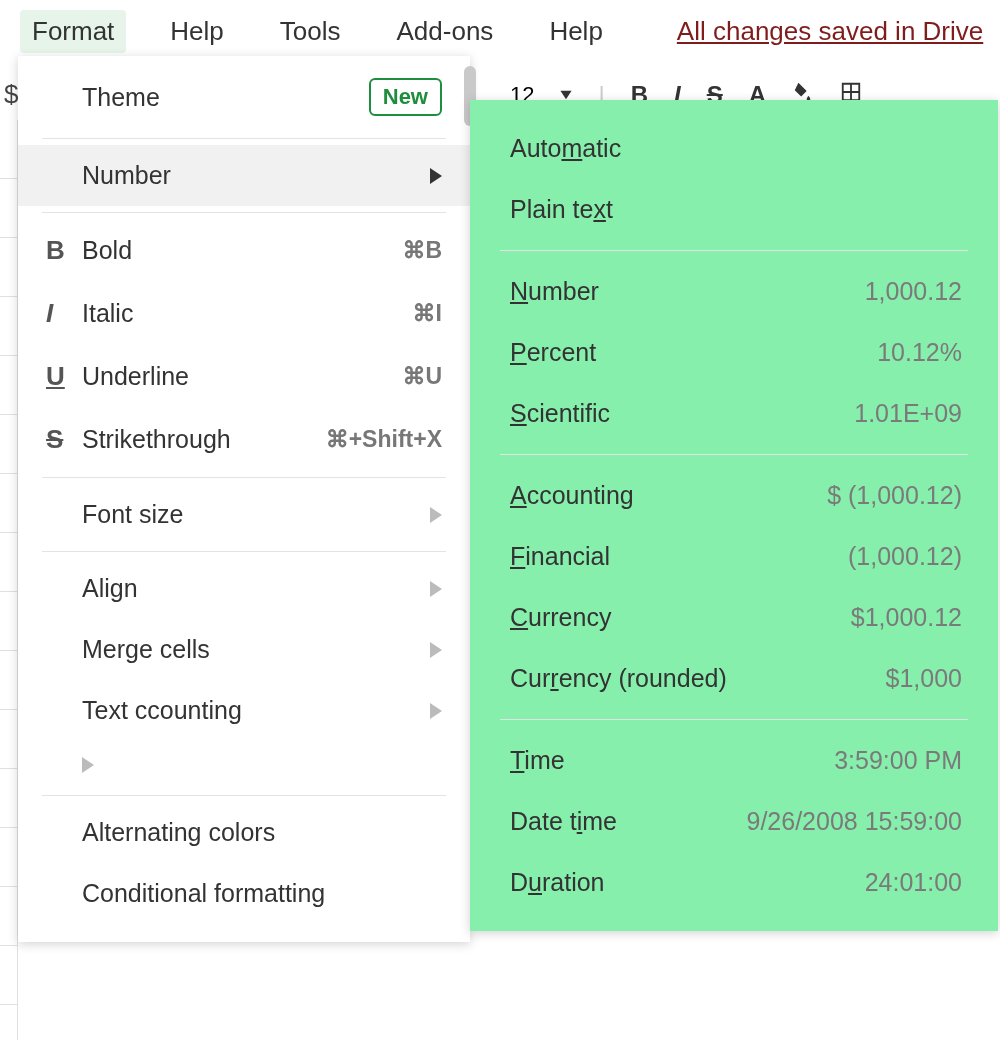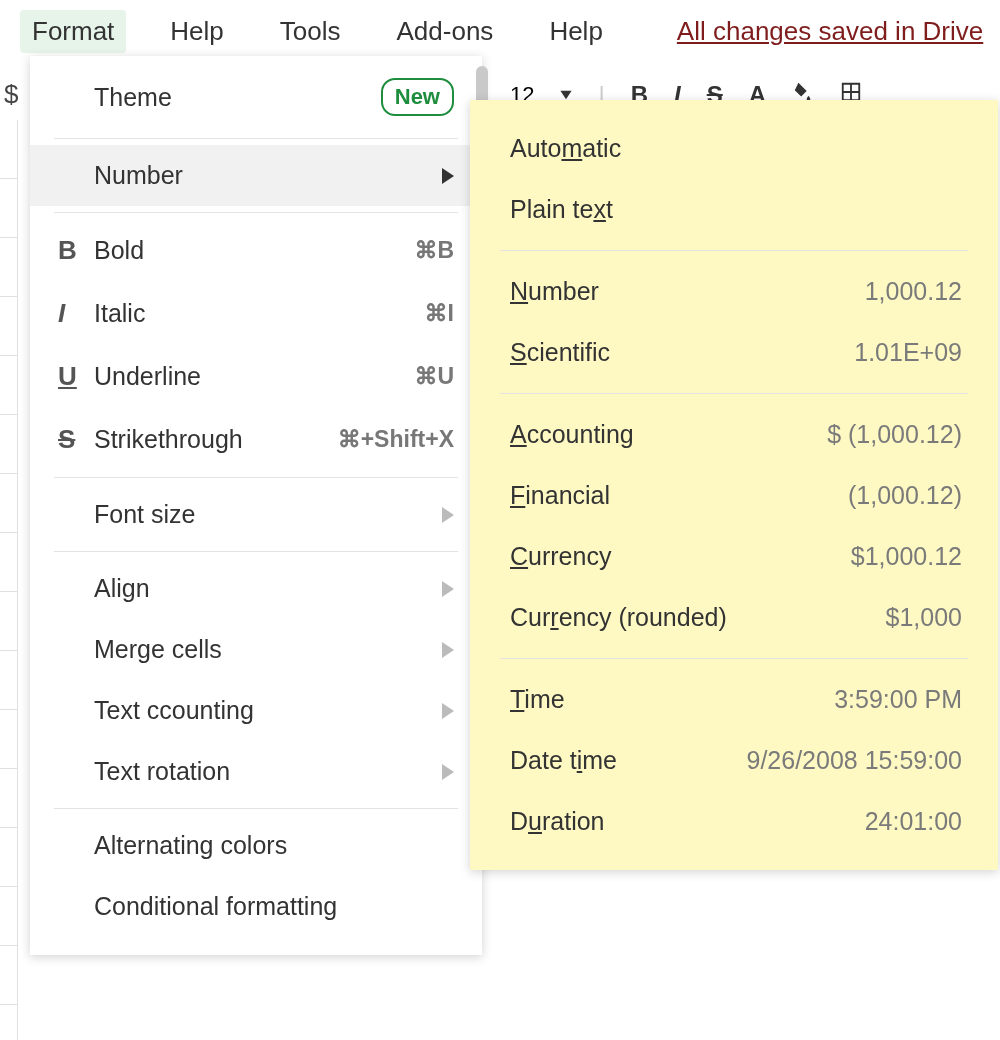--- a/index.html
+++ b/index.html
@@ -86,21 +86,20 @@
     position: absolute;
     top: 56px;
     left: 18px;
     width: 452px;
     background: #fff;
     box-shadow: 0 2px 10px rgba(0,0,0,0.18);
     font-size: 25px;
     color: #333;
     padding-top: 6px;
     padding-bottom: 18px;
-    margin-left: 12px;
   }
   .dropdown .scroll-thumb {
     position: absolute;
     top: 10px;
     right: -6px;
     width: 12px;
     height: 60px;
     background: #c9c9c9;
     border-radius: 6px;
   }
@@ -130,40 +129,40 @@
     font-weight: 600;
   }
   .dd-sep {
     height: 1px;
     background: #e3e3e3;
     margin: 6px 24px;
   }
   .badge-new {
     border: 2px solid #1e8e3e;
     color: #1e8e3e;
-    border-radius: 14px;
+    border-radius: 6px;
     padding: 4px 12px;
     font-weight: 700;
     font-size: 22px;
   }
   .arrow-right {
     width: 0; height: 0;
     border-top: 8px solid transparent;
     border-bottom: 8px solid transparent;
     border-left: 12px solid #333;
   }
   .arrow-right.light { border-left-color: #bbb; }
 
   
   .submenu {
     position: absolute;
     top: 100px;
     left: 470px;
     width: 528px;
-    background: #fef9c3;
+    background: #86efac;
     box-shadow: 0 2px 10px rgba(0,0,0,0.18);
     font-size: 25px;
     padding: 18px 0 18px 0;
   }
   .sm-row {
     display: flex;
     align-items: center;
     justify-content: space-between;
     padding: 16px 36px 16px 40px;
     cursor: pointer;
@@ -277,21 +276,20 @@
     <span class="dd-label">Merge cells</span>
     <span class="arrow-right light"></span>
   </div>
   <div class="dd-row">
     <span class="dd-icon"></span>
     <span class="dd-label">Text ccounting</span>
     <span class="arrow-right light"></span>
   </div>
   <div class="dd-row">
     <span class="dd-icon"></span>
-    <span class="dd-label">Text rotation</span>
     <span class="arrow-right light"></span>
   </div>
 
   <div class="dd-sep"></div>
 
   <div class="dd-row">
     <span class="dd-icon"></span>
     <span class="dd-label">Alternating colors</span>
   </div>
   <div class="dd-row">
@@ -309,20 +307,24 @@
     <span class="sm-label"><span>Plain te</span><u>x</u><span>t</span></span>
   </div>
 
   <div class="sm-sep"></div>
 
   <div class="sm-row">
     <span class="sm-label"><u>N</u><span>umber</span></span>
     <span class="sm-example">1,000.12</span>
   </div>
   <div class="sm-row">
+    <span class="sm-label"><u>P</u><span>ercent</span></span>
+    <span class="sm-example">10.12%</span>
+  </div>
+  <div class="sm-row">
     <span class="sm-label"><u>S</u><span>cientific</span></span>
     <span class="sm-example">1.01E+09</span>
   </div>
 
   <div class="sm-sep"></div>
 
   <div class="sm-row">
     <span class="sm-label"><u>A</u><span>ccounting</span></span>
     <span class="sm-example">$ (1,000.12)</span>
   </div>

